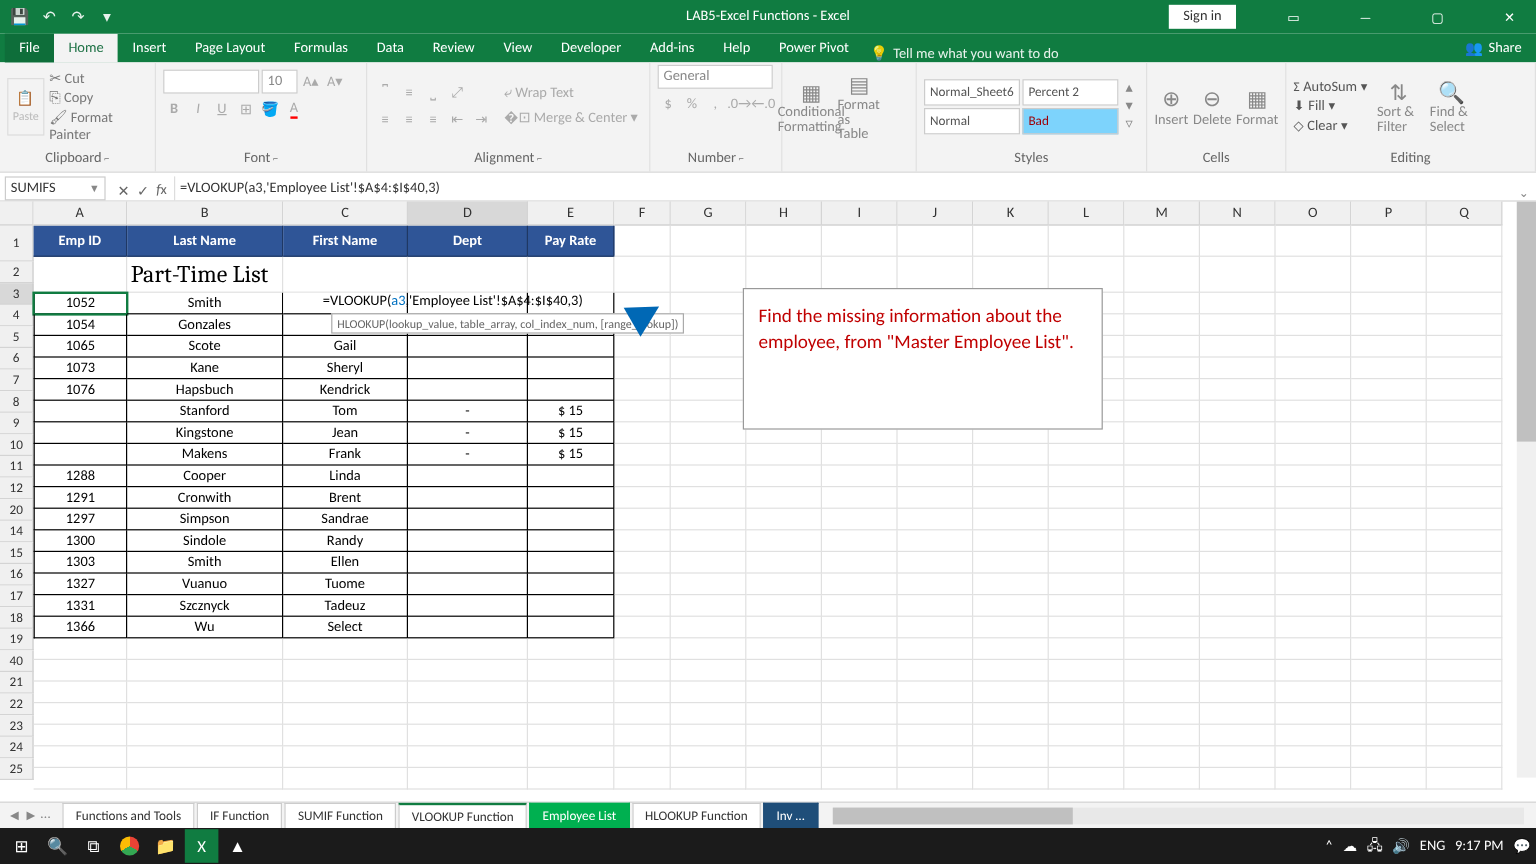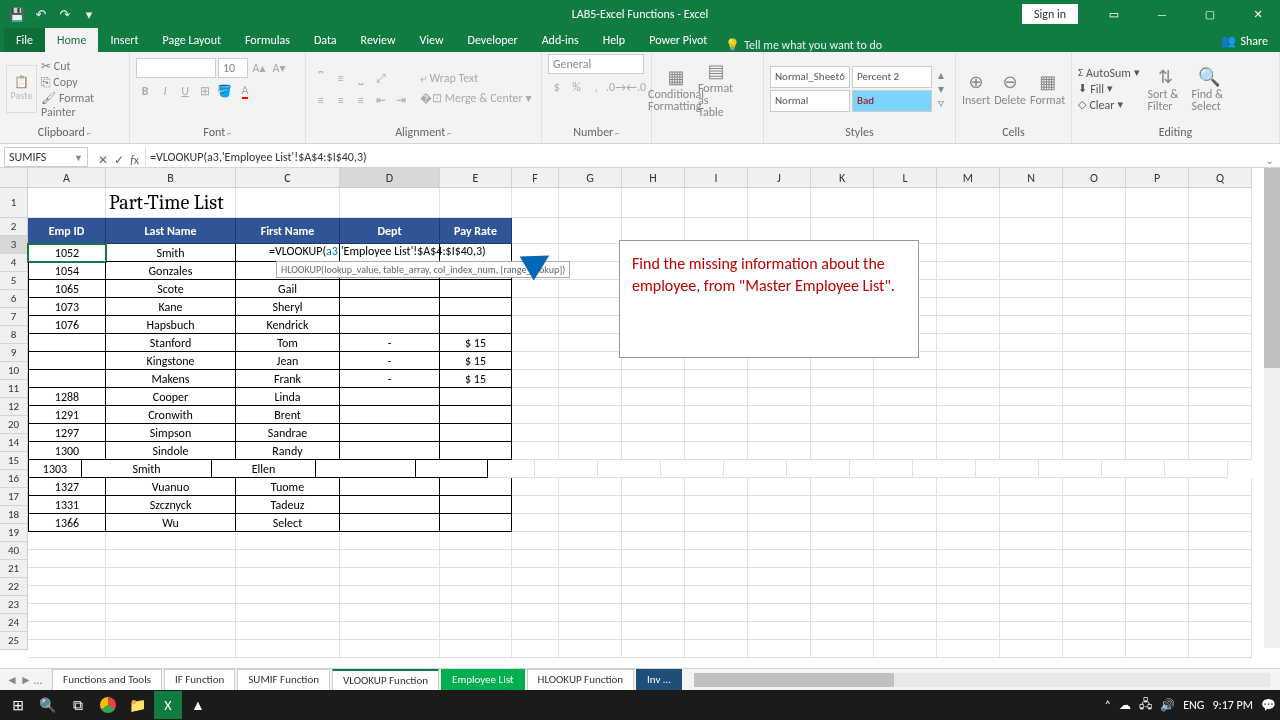--- a/index.html
+++ b/index.html
@@ -1,21 +1,21 @@
 <!DOCTYPE html>
 <html><head>
 <meta charset="utf-8">
 <style>
 *{margin:0;padding:0;box-sizing:border-box;font-family:"Segoe UI",Calibri,Arial,sans-serif;font-size:12px;user-select:none}
 body{width:1280px;height:720px;overflow:hidden;background:#fff;position:relative}
 .titlebar{height:28px;background:#107c41;display:flex;align-items:center;color:#fff;position:relative}
 .tb-left{display:flex;align-items:center;padding-left:6px;gap:2px}
 .tb-ico{width:22px;height:22px;display:flex;align-items:center;justify-content:center;font-size:13px;opacity:.9}
 .tb-title{position:absolute;left:50%;transform:translateX(-50%);font-size:12px}
-.tb-right{margin-left:auto;display:flex;align-items:center;gap:4px}
+.tb-right{margin-left:auto;display:flex;align-items:center;gap:16px}
 .signin{background:#fff;color:#333;padding:3px 12px;margin-right:10px;font-size:12px}
 .winbtn{width:44px;height:28px;display:flex;align-items:center;justify-content:center;font-size:11px}
 .ribbon-tabs{height:24px;background:#107c41;display:flex;align-items:flex-end;padding-left:4px}
 .rtab{padding:5px 12px;color:#fff;font-size:12px}
 .rtab.active{background:#f3f3f3;color:#1f7246}
 .filetab{background:#0e6e3a}
 .tellme{display:flex;align-items:center;color:#fff;margin-left:6px;font-size:12px;gap:4px;opacity:.9}
 .ribbon{height:92px;background:#f3f3f3;border-bottom:1px solid #d4d4d4;display:flex}
 .grp{display:flex;flex-direction:column;border-right:1px solid #e0e0e0;padding:2px 6px}
 .grp-body{flex:1;display:flex;align-items:center;gap:4px;color:#9a9a9a}
@@ -342,58 +342,58 @@
       <div class="rh">24</div>
       <div class="rh">25</div>
     </div>
   <div class="cells" id="cells">
     <div class="formula-over"><span>=VLOOKUP(</span><span class="a3">a3</span><span>,'Employee List'!$A$4:$I$40,3)</span></div>
     <div class="tooltip">HLOOKUP(lookup_value, table_array, col_index_num, [range_lookup])</div>
     <div class="infobox">
         <p>Find the missing information about the employee, from "Master Employee List".</p>
       </div>
     <div class="cursor"></div>
-  <div class="gridrow r1">
+  <div class="gridrow tr-head">
+        <div class="cell hdr" style="width: 78px;">Emp ID</div>
+        <div class="cell hdr" style="width: 130px;">Last Name</div>
+        <div class="cell hdr" style="width: 104px;">First Name</div>
+        <div class="cell hdr" style="width: 100px;">Dept</div>
+        <div class="cell hdr" style="width: 72px;">Pay Rate</div>
+        <div class="cell" style="width: 47px;"></div>
+        <div class="cell" style="width: 63px;"></div>
+        <div class="cell" style="width: 63px;"></div>
+        <div class="cell" style="width: 63px;"></div>
+        <div class="cell" style="width: 63px;"></div>
+        <div class="cell" style="width: 63px;"></div>
+        <div class="cell" style="width: 63px;"></div>
+        <div class="cell" style="width: 63px;"></div>
+        <div class="cell" style="width: 63px;"></div>
+        <div class="cell" style="width: 63px;"></div>
+        <div class="cell" style="width: 63px;"></div>
+        <div class="cell" style="width: 63px;"></div>
+      </div>
+      <div class="gridrow r1">
         <div class="cell" style="width: 78px;"></div>
         <div class="cell title-cell" style="width: 130px; justify-content: flex-start;">Part-Time List</div>
         <div class="cell" style="width: 104px;"></div>
         <div class="cell" style="width: 100px;"></div>
         <div class="cell" style="width: 72px;"></div>
         <div class="cell" style="width: 47px;"></div>
         <div class="cell" style="width: 63px;"></div>
         <div class="cell" style="width: 63px;"></div>
         <div class="cell" style="width: 63px;"></div>
         <div class="cell" style="width: 63px;"></div>
         <div class="cell" style="width: 63px;"></div>
         <div class="cell" style="width: 63px;"></div>
         <div class="cell" style="width: 63px;"></div>
         <div class="cell" style="width: 63px;"></div>
         <div class="cell" style="width: 63px;"></div>
         <div class="cell" style="width: 63px;"></div>
         <div class="cell" style="width: 63px;"></div>
       </div>
-      <div class="gridrow tr-head">
-        <div class="cell hdr" style="width: 78px;">Emp ID</div>
-        <div class="cell hdr" style="width: 130px;">Last Name</div>
-        <div class="cell hdr" style="width: 104px;">First Name</div>
-        <div class="cell hdr" style="width: 100px;">Dept</div>
-        <div class="cell hdr" style="width: 72px;">Pay Rate</div>
-        <div class="cell" style="width: 47px;"></div>
-        <div class="cell" style="width: 63px;"></div>
-        <div class="cell" style="width: 63px;"></div>
-        <div class="cell" style="width: 63px;"></div>
-        <div class="cell" style="width: 63px;"></div>
-        <div class="cell" style="width: 63px;"></div>
-        <div class="cell" style="width: 63px;"></div>
-        <div class="cell" style="width: 63px;"></div>
-        <div class="cell" style="width: 63px;"></div>
-        <div class="cell" style="width: 63px;"></div>
-        <div class="cell" style="width: 63px;"></div>
-        <div class="cell" style="width: 63px;"></div>
-      </div>
       <div class="gridrow">
         <div class="cell tcell first activecell" style="width: 78px;">1052</div>
         <div class="cell tcell" style="width: 130px;">Smith</div>
         <div class="cell tcell editcell" style="width: 104px;"></div>
         <div class="cell tcell editcell" style="width: 100px;"></div>
         <div class="cell tcell editcell" style="width: 72px;"></div>
         <div class="cell" style="width: 47px;"></div>
         <div class="cell" style="width: 63px;"></div>
         <div class="cell" style="width: 63px;"></div>
         <div class="cell" style="width: 63px;"></div>
@@ -609,21 +609,21 @@
         <div class="cell" style="width: 63px;"></div>
         <div class="cell" style="width: 63px;"></div>
         <div class="cell" style="width: 63px;"></div>
         <div class="cell" style="width: 63px;"></div>
         <div class="cell" style="width: 63px;"></div>
         <div class="cell" style="width: 63px;"></div>
         <div class="cell" style="width: 63px;"></div>
         <div class="cell" style="width: 63px;"></div>
       </div>
       <div class="gridrow">
-        <div class="cell tcell first" style="width: 54px;">1303</div>
+        <div class="cell tcell first" style="width: 78px;">1303</div>
         <div class="cell tcell" style="width: 130px;">Smith</div>
         <div class="cell tcell" style="width: 104px;">Ellen</div>
         <div class="cell tcell" style="width: 100px;"></div>
         <div class="cell tcell" style="width: 72px;"></div>
         <div class="cell" style="width: 47px;"></div>
         <div class="cell" style="width: 63px;"></div>
         <div class="cell" style="width: 63px;"></div>
         <div class="cell" style="width: 63px;"></div>
         <div class="cell" style="width: 63px;"></div>
         <div class="cell" style="width: 63px;"></div>

